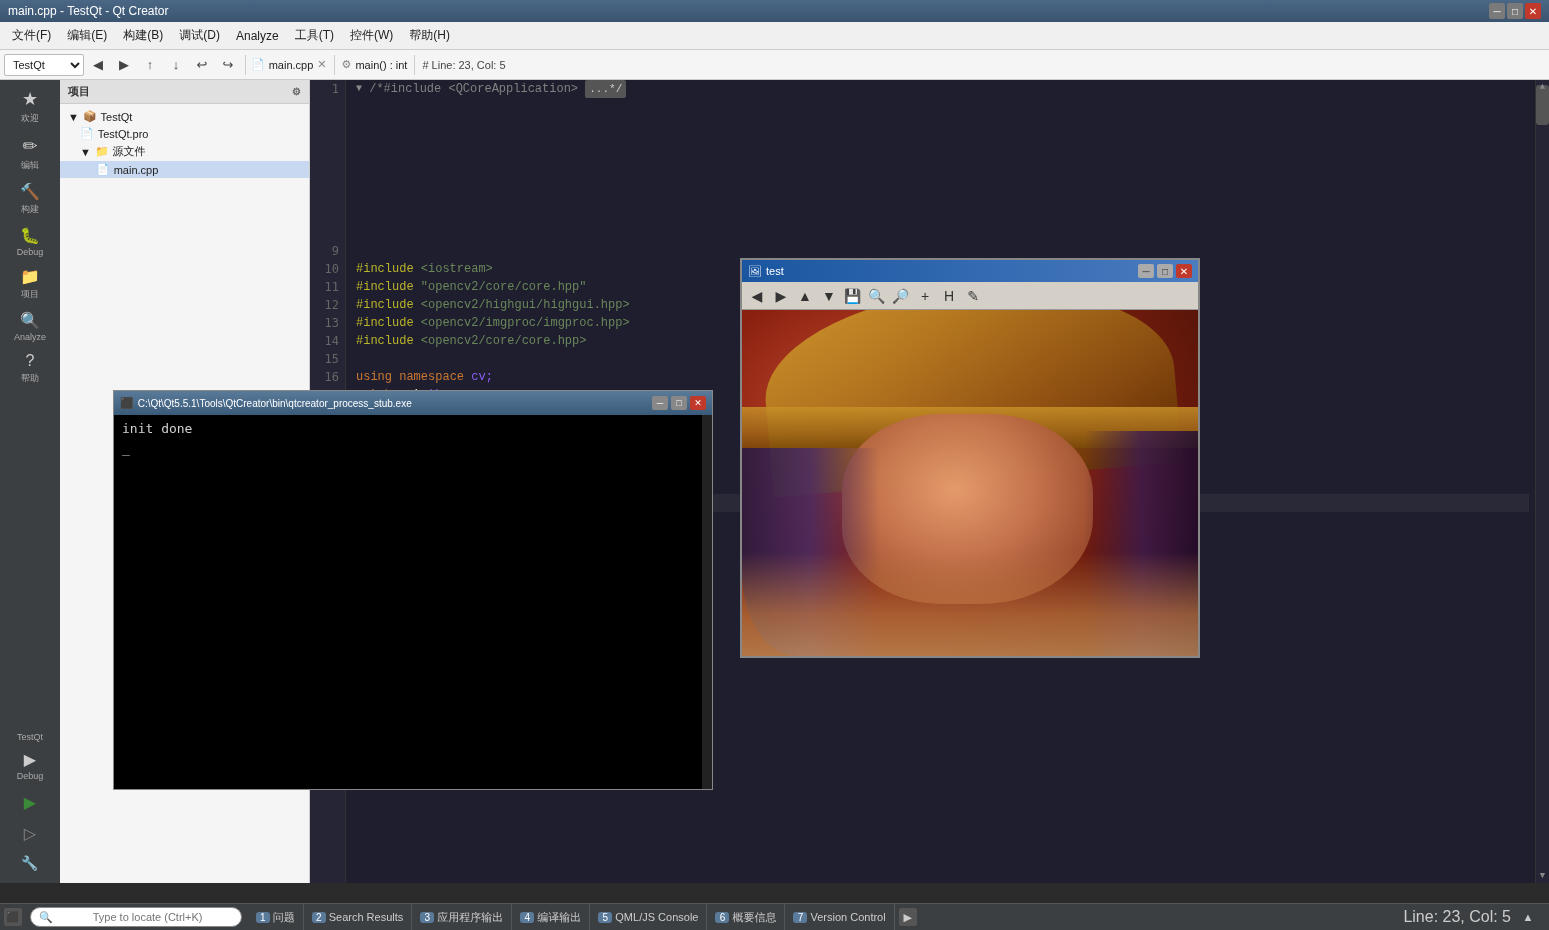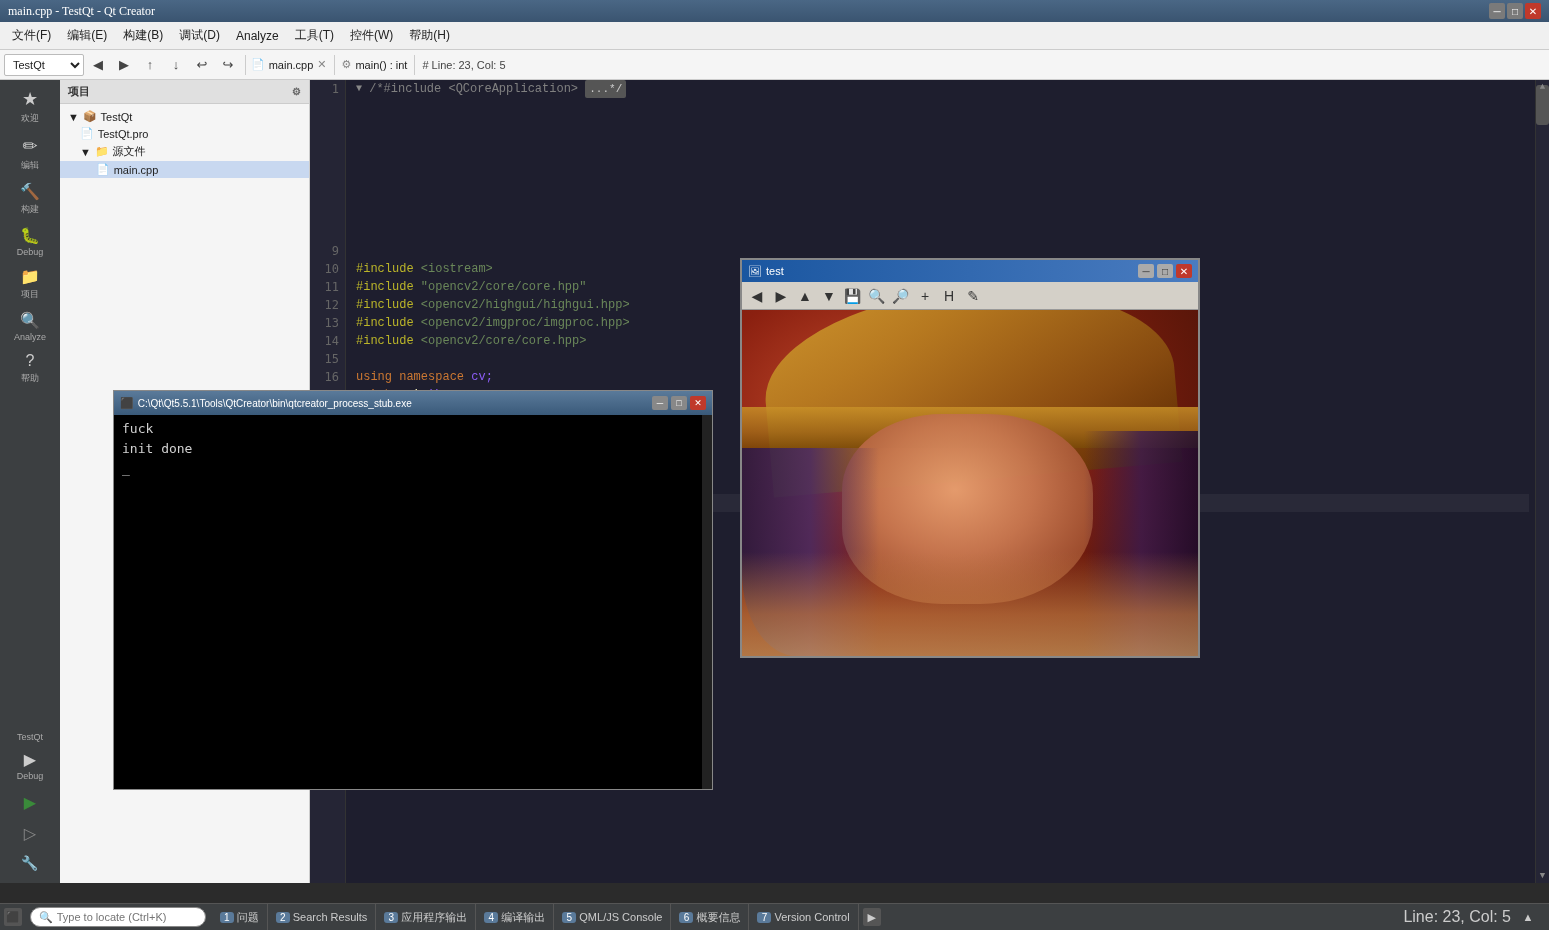--- a/index.html
+++ b/index.html
@@ -17,21 +17,20 @@
     #title-bar {
       width: 100%;
       height: 22px;
       background: linear-gradient(to bottom, #4a6785, #3a5470);
       display: flex;
       align-items: center;
       justify-content: space-between;
       padding: 0 8px;
       color: white;
       font-size: 12px;
-      font-family: Liberation Serif, serif;
     }
     #title-bar .win-controls { display: flex; gap: 2px; }
     #title-bar .win-btn {
       width: 16px; height: 16px;
       border-radius: 2px;
       display: flex; align-items: center; justify-content: center;
       font-size: 10px; color: white; cursor: pointer;
     }
     #title-bar .win-btn.minimize { background: #7a7a7a; }
     #title-bar .win-btn.maximize { background: #7a7a7a; }
@@ -234,20 +233,21 @@
       padding: 0 8px;
       height: 20px;
       gap: 4px;
       margin-right: 6px;
     }
     .status-search input {
       border: none; outline: none;
       font-size: 11px;
       width: 140px;
       color: #333;
+      margin-left: 36px;
     }
     .status-tabs {
       display: flex; align-items: center; gap: 0;
       flex: 1;
     }
     .status-tab {
       height: 27px;
       padding: 0 8px;
       display: flex; align-items: center;
       font-size: 11px;
@@ -734,21 +734,20 @@
       <span style="font-size:11px">⬛</span>
       <span style="font-size:10px">C:\Qt\Qt5.5.1\Tools\QtCreator\bin\qtcreator_process_stub.exe</span>
     </div>
     <div class="win-controls">
       <div class="win-btn2">─</div>
       <div class="win-btn2">□</div>
       <div class="win-btn2 close">✕</div>
     </div>
   </div>
   <div id="console-content">
-    <div style="color:#d0d0d0;font-family:Consolas,monospace;font-size:13px;line-height:20px">fuck</div>
     <div style="color:#d0d0d0;font-family:Consolas,monospace;font-size:13px;line-height:20px">init done</div>
     <div style="color:#d0d0d0;font-family:Consolas,monospace;font-size:13px;line-height:20px">_</div>
     <div id="console-scrollbar"></div>
   </div>
 </div>
 
 <div id="image-window">
   <div id="image-titlebar">
     <div class="title-left">
       <span>🖼</span>

